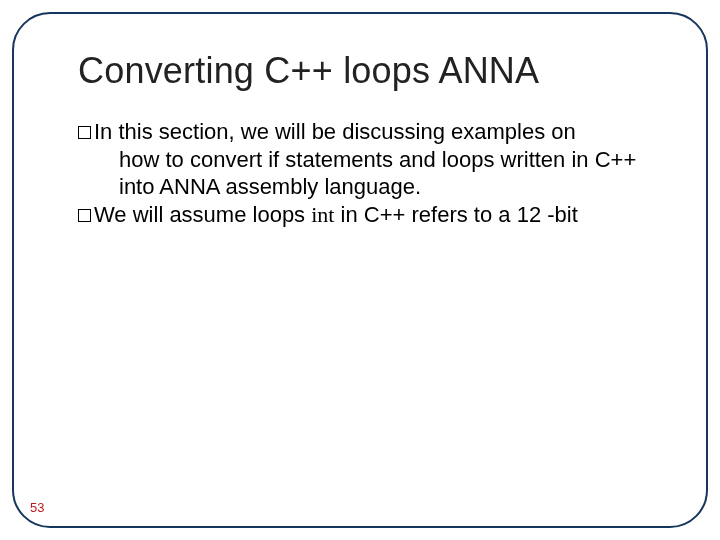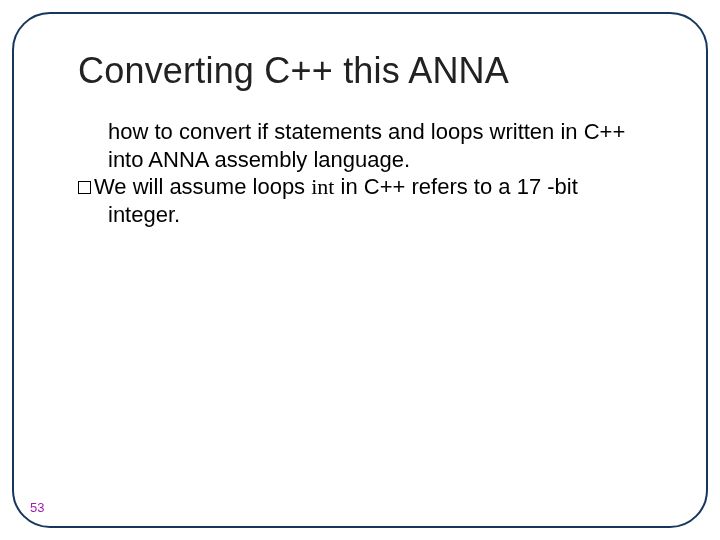--- a/index.html
+++ b/index.html
@@ -57,44 +57,46 @@
     height: 13px;
     border: 1.5px solid #000;
     vertical-align: baseline;
     margin-right: 3px;
     position: relative;
     top: 0px;
     box-sizing: border-box;
   }
   .cont {
     display: block;
-    margin-left: 30px;
+    margin-left: 41px;
   }
   .mono {
     font-family: Liberation Serif, serif;
   }
   .pagenum {
     position: absolute;
     left: 30px;
     bottom: 25px;
     font-size: 13px;
-    color: #a21caf;
+    color: #b91c1c;
   }
 </style>
 </head>
 <body>
 
 <div class="slide">
   <div class="frame"></div>
 
-  <div class="title">Converting C++ this ANNA</div>
+  <div class="title">Converting C++ loops ANNA</div>
 
   <div class="body">
+    <div class="bullet-row">
+      <span class="bullet-box"></span><span>In this section, we will be discussing examples on</span>
+    </div>
     <div class="cont">how to convert if statements and loops written in C++ into ANNA assembly language.</div>
 
     <div class="bullet-row">
-      <span class="bullet-box"></span><span>We will assume loops </span><span class="mono">int</span><span> in C++ refers to a 17 -bit</span>
+      <span class="bullet-box"></span><span>We will assume loops </span><span class="mono">int</span><span> in C++ refers to a 12 -bit</span>
     </div>
-    <div class="cont">integer.</div>
   </div>
 
   <div class="pagenum">53</div>
 </div>
 
 </body></html>

